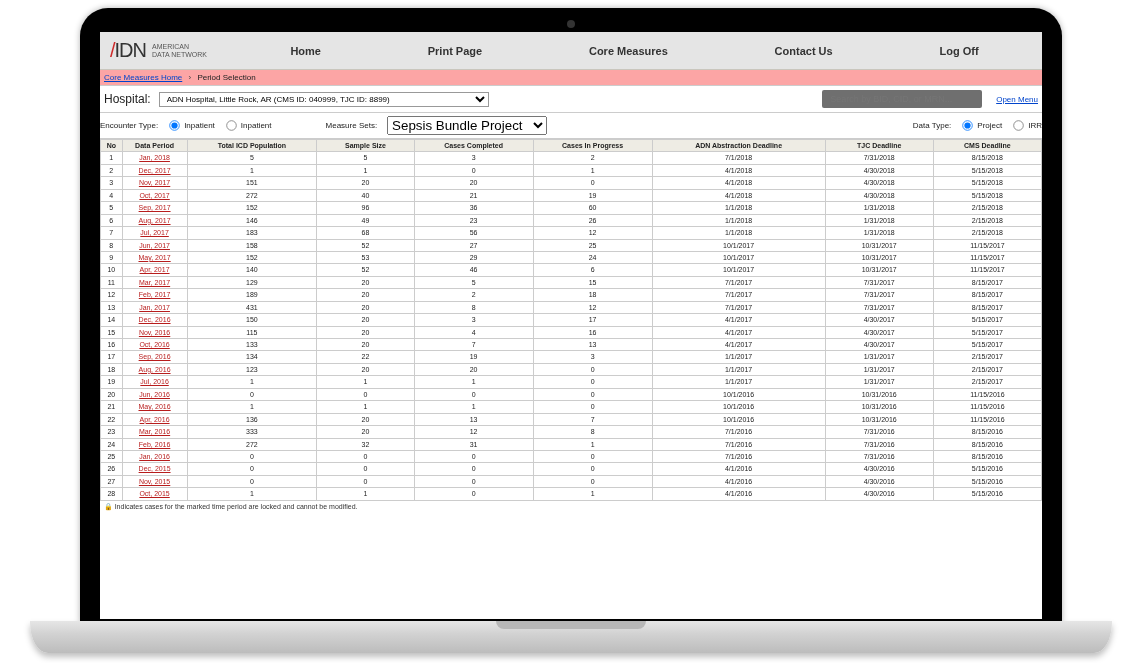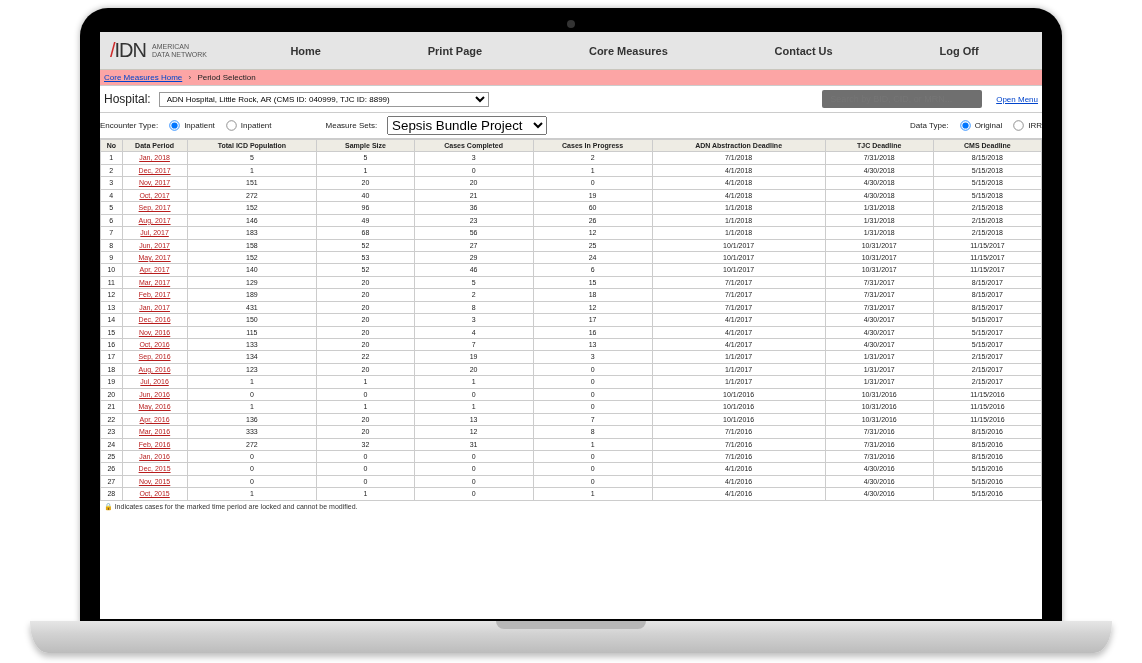--- a/index.html
+++ b/index.html
@@ -244,21 +244,21 @@
         </span>
 
         <label style="margin-left:44px">Measure Sets:</label>
         <select class="measure-select">
           <option>Sepsis Bundle Project</option>
         </select>
 
         <label style="margin-left:auto">Data Type:</label>
         <span class="radio-group">
           <input type="radio" checked="" style="">
-          <span>Original</span>
+          <span>Project</span>
         </span>
         <span class="radio-group">
           <input type="radio" style="">
           <span>IRR</span>
         </span>
       </div>
 
       <table class="data">
         <thead>
           <tr>

